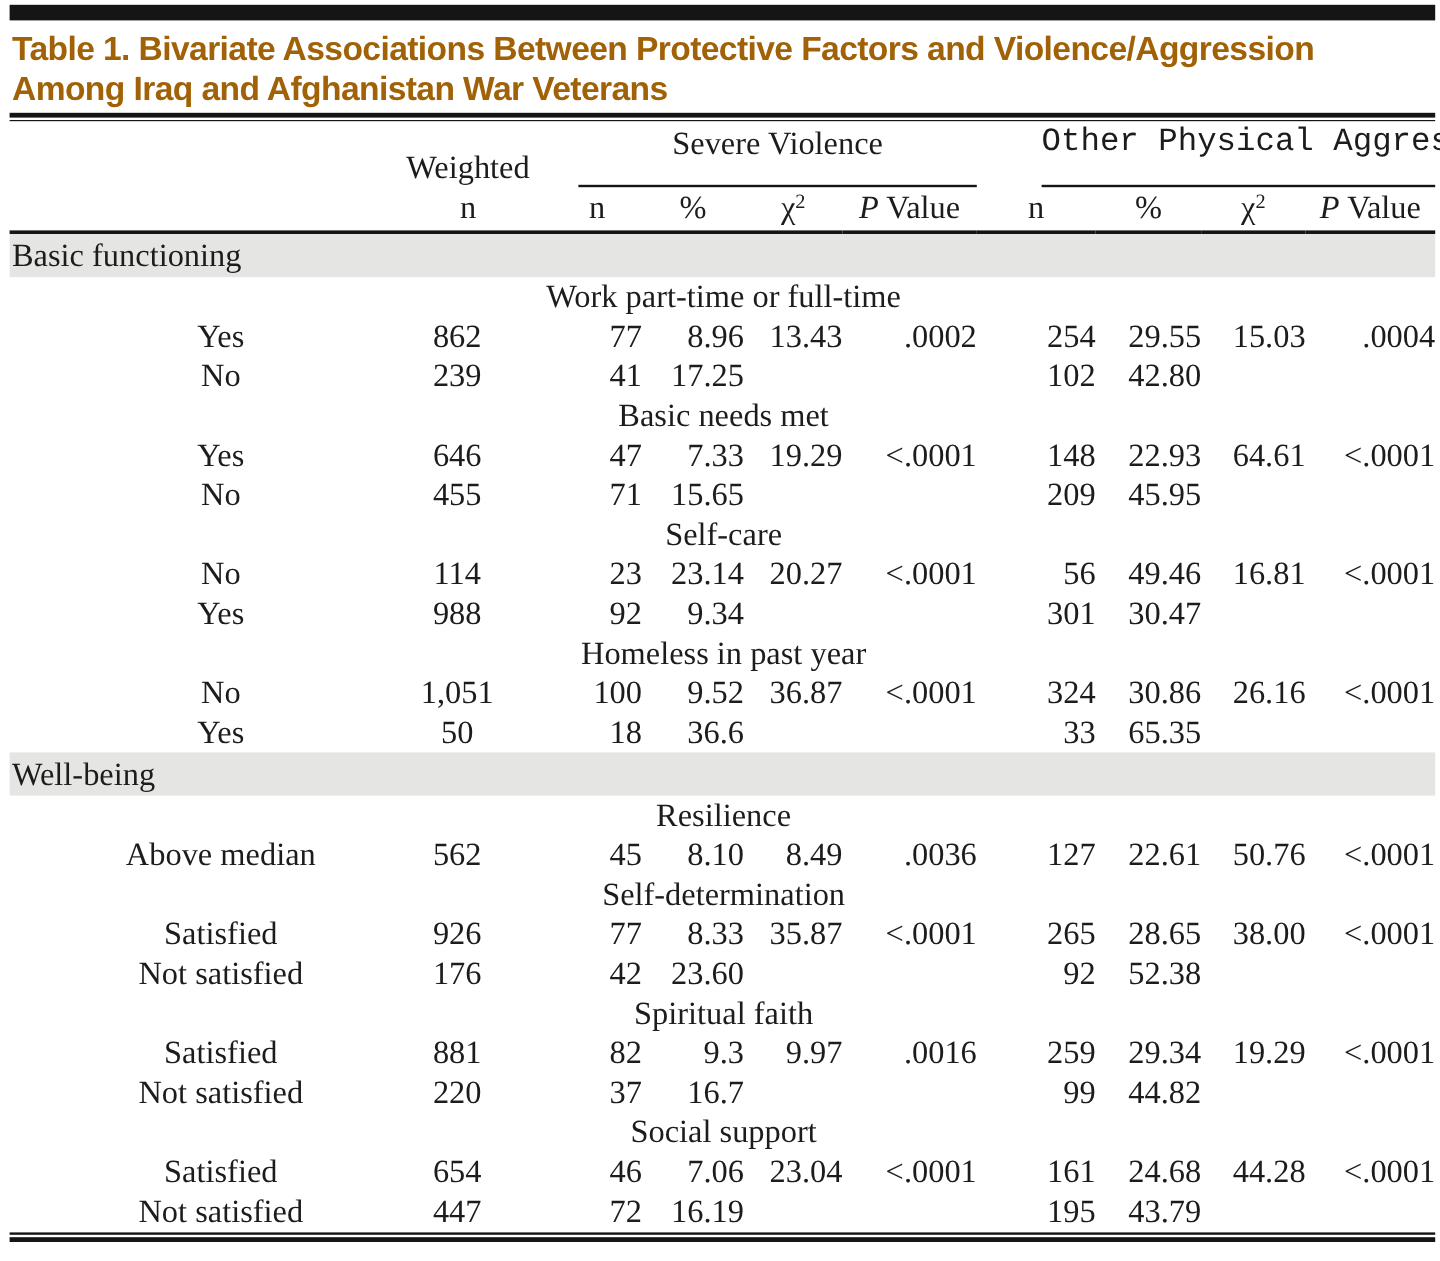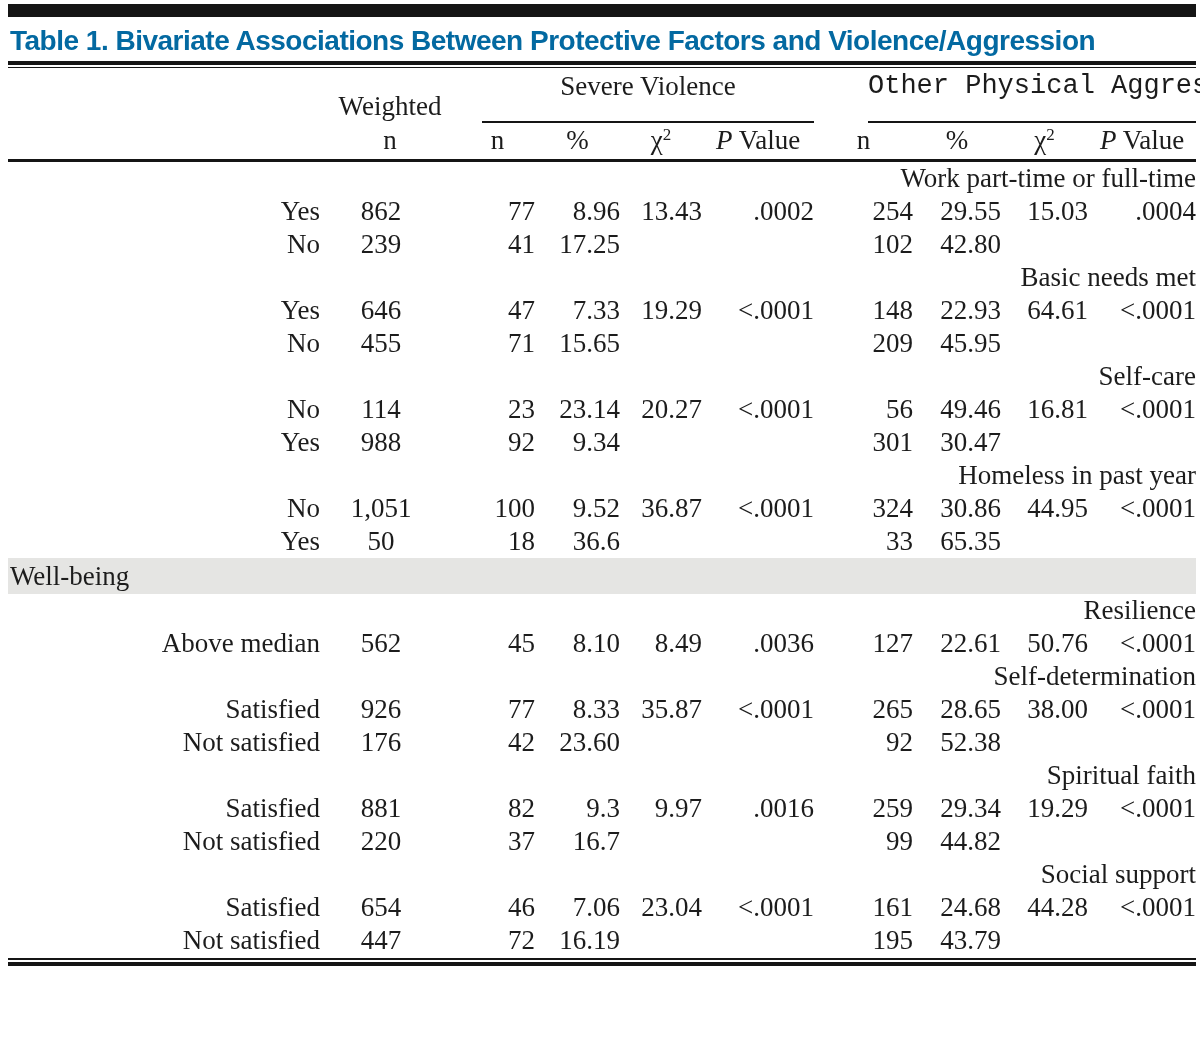--- a/index.html
+++ b/index.html
@@ -13,21 +13,21 @@
   .topbar { height: 13px; background: var(--rule, #151515); margin-bottom: 7px; }
 
   .title-line {
     font-family: "Liberation Sans", sans-serif;
     font-weight: bold;
     font-size: 28px;
     line-height: 33px;
     letter-spacing: -0.5px;
     white-space: nowrap;
     padding-left: 2px;
-    color: #0369a1;
+    color: #a16207;
   }
   .title-rule {
     margin-top: 4px;
     height: 2px;
     border-top: 4px solid var(--rule, #151515);
     border-bottom: 1px solid var(--rule, #151515);
   }
 
   table.tbl {
     border-collapse: collapse;
@@ -54,21 +54,21 @@
     padding-bottom: 18px;
   }
   .span1 { margin-left: 22px; }
   .span2 { margin-left: 54px; font-family: Liberation Mono, monospace; }
   tr.hrow2 th { height: 34px; text-align: center; border-bottom: 3px solid var(--rule, #151515); padding-bottom: 2px; }
   sup.sup { font-size: 17px; vertical-align: 9px; line-height: 0; }
   i { font-style: italic; }
 
   
   tbody td { height: 33px; text-align: right; }
-  td.rowLabel { text-align: right; padding-left: 2px; font-family: Liberation Serif, serif; }
+  td.rowLabel { text-align: center; padding-left: 2px; font-family: Liberation Serif, serif; }
   td.rowLabel.sub { padding-left: 40px; }
   tr.sec td {
     background: var(--section-bg, #e5e5e3);
     text-align: left;
     padding-left: 2px;
     height: 36px;
     vertical-align: middle;
   }
   td.c-wn { padding-right: 18px; text-align: center; }
 
@@ -80,20 +80,21 @@
   }
 </style>
 </head>
 <body>
 
 <div class="page">
   <div class="topbar"></div>
 
   <div>
     <div class="title-line">Table 1. Bivariate Associations Between Protective Factors and Violence/Aggression</div>
+    <div class="title-line">Among Iraq and Afghanistan War Veterans</div>
   </div>
   <div class="title-rule"></div>
 
   <table class="tbl">
     <colgroup>
       <col style="width:312px">
         <col style="width:140px">
       <col style="width:75px">
         <col style="width:85px">
         <col style="width:82px">
@@ -123,20 +124,23 @@
         <th><span>%</span></th>
         <th><span>χ</span><sup class="sup">2</sup></th>
         <th><i>P</i><span> Value</span></th>
         <th><span>n</span></th>
         <th><span>%</span></th>
         <th><span>χ</span><sup class="sup">2</sup></th>
         <th><i>P</i><span> Value</span></th>
       </tr>
     </thead>
     <tbody id="tbody">
+        <tr class="sec">
+          <td colspan="10">Basic functioning</td>
+        </tr>
         <tr>
           <td colspan="10" class="rowLabel">Work part-time or full-time</td>
         </tr>
         <tr>
           <td class="rowLabel sub">Yes</td>
           <td class="c-wn">862</td>
           <td class="c-svn">77</td>
           <td class="c-svpct">8.96</td>
           <td class="c-svchi">13.43</td>
           <td class="c-svp">.0002</td>
@@ -216,21 +220,21 @@
         </tr>
         <tr>
           <td class="rowLabel sub">No</td>
           <td class="c-wn">1,051</td>
           <td class="c-svn">100</td>
           <td class="c-svpct">9.52</td>
           <td class="c-svchi">36.87</td>
           <td class="c-svp">&lt;.0001</td>
           <td class="c-opan">324</td>
           <td class="c-opapct">30.86</td>
-          <td class="c-opachi">44.95</td>
+          <td class="c-opachi">26.16</td>
           <td class="c-opap">&lt;.0001</td>
         </tr>
         <tr>
           <td class="rowLabel sub">Yes</td>
           <td class="c-wn">50</td>
           <td class="c-svn">18</td>
           <td class="c-svpct">36.6</td>
           <td class="c-svchi"></td>
           <td class="c-svp"></td>
           <td class="c-opan">33</td>

